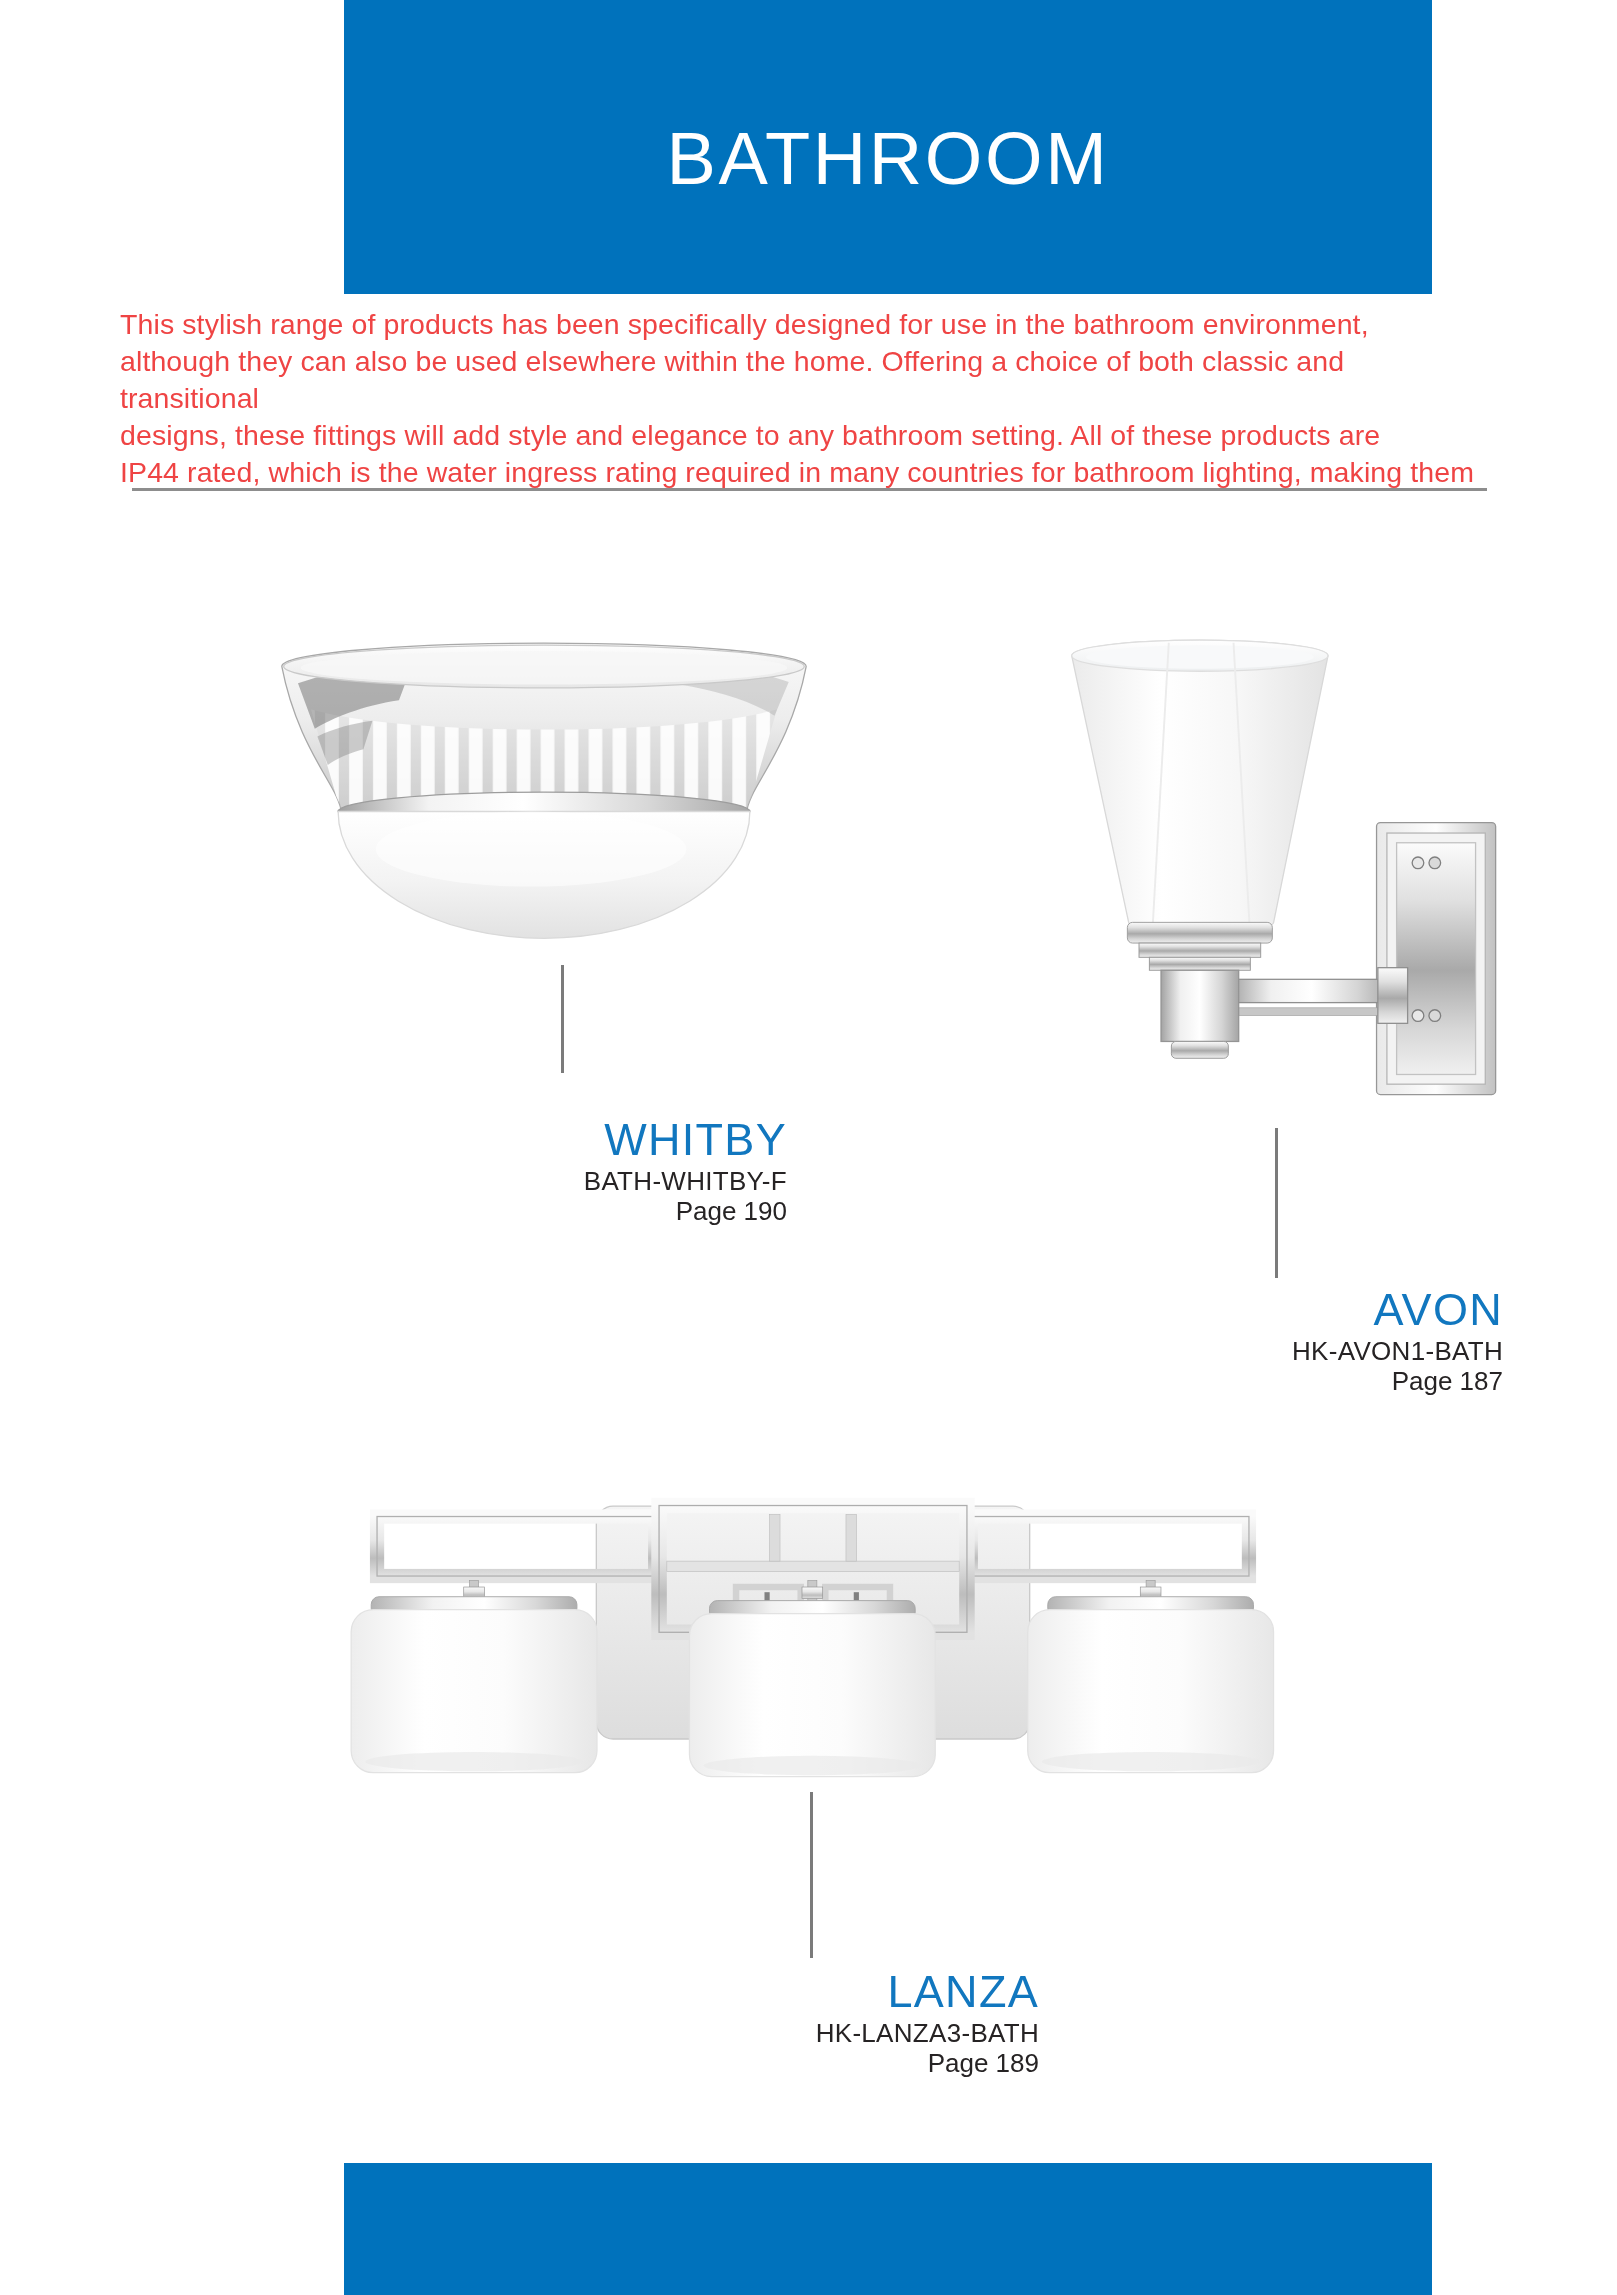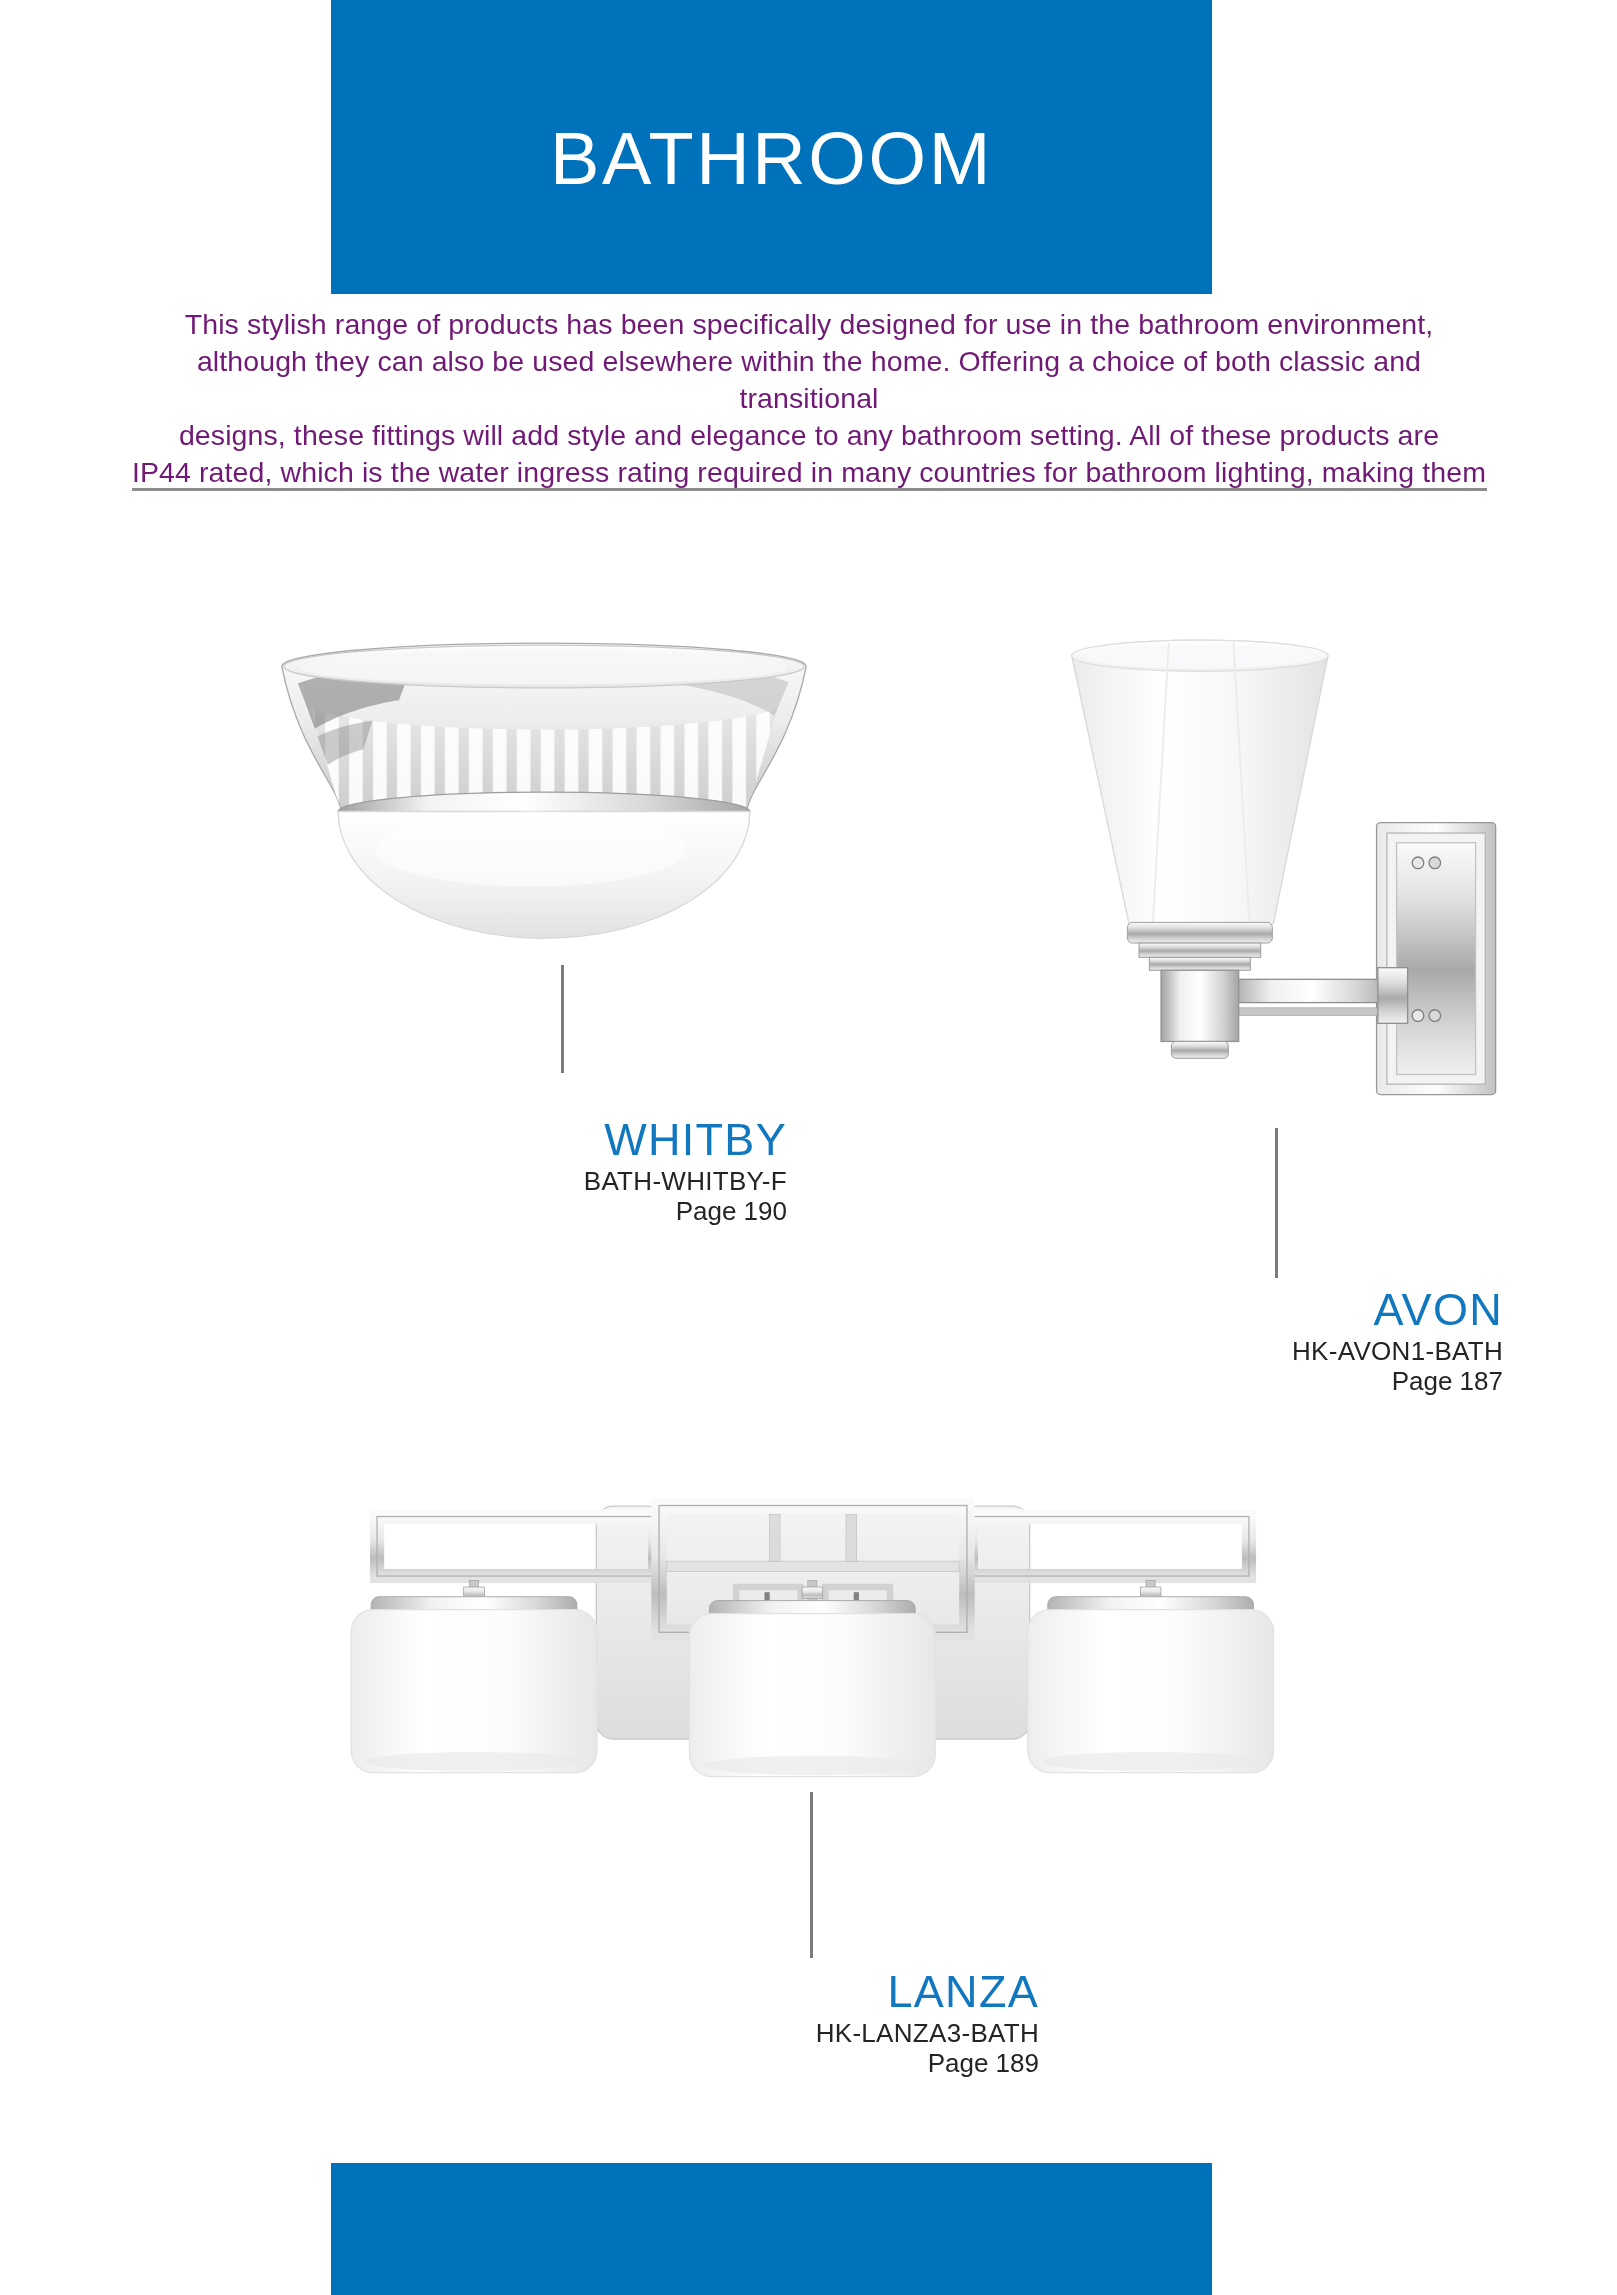--- a/index.html
+++ b/index.html
@@ -8,41 +8,41 @@
     width:1618px;
     height:2295px;
     background:#ffffff;
     overflow:hidden;
     font-family:"Liberation Sans","DejaVu Sans",sans-serif;
   }
 
   
   .banner{
     position:absolute;
-    left:331px;
-    width:881px;
+    left:344px;
+    width:1088px;
     background:#0072BC;
   }
   .banner.top{ top:0; height:294px; display:flex; align-items:center; justify-content:center; }
   .banner.bottom{ top:2163px; height:132px; }
   .banner-title{
     color:#ffffff;
     font-size:74px;
     font-weight:300;
     letter-spacing:2.6px;
     padding-top:23px;
     white-space:nowrap;
   }
 
   
   .intro{
     position:absolute;
-    left:129px; top:306px; width:1360px;
-    text-align:center;
-    color:#701a75;
+    left:120px; top:306px; width:1360px;
+    text-align:left;
+    color:#ef4444;
     font-size:28.5px;
     line-height:37px;
     letter-spacing:0.1px;
   }
   .rule{
     position:absolute;
     left:132px; top:488px;
     width:1355px; height:3.2px;
     background:#8d8d8d;
   }

